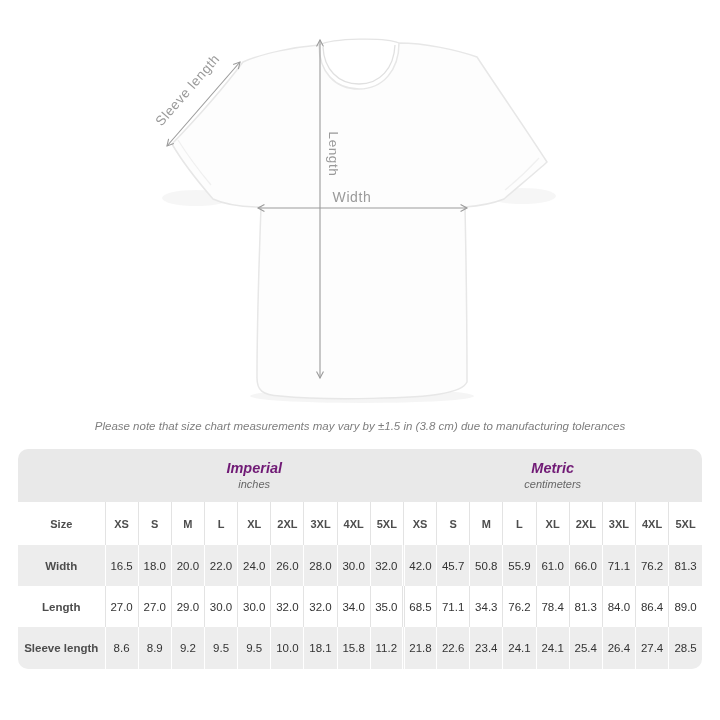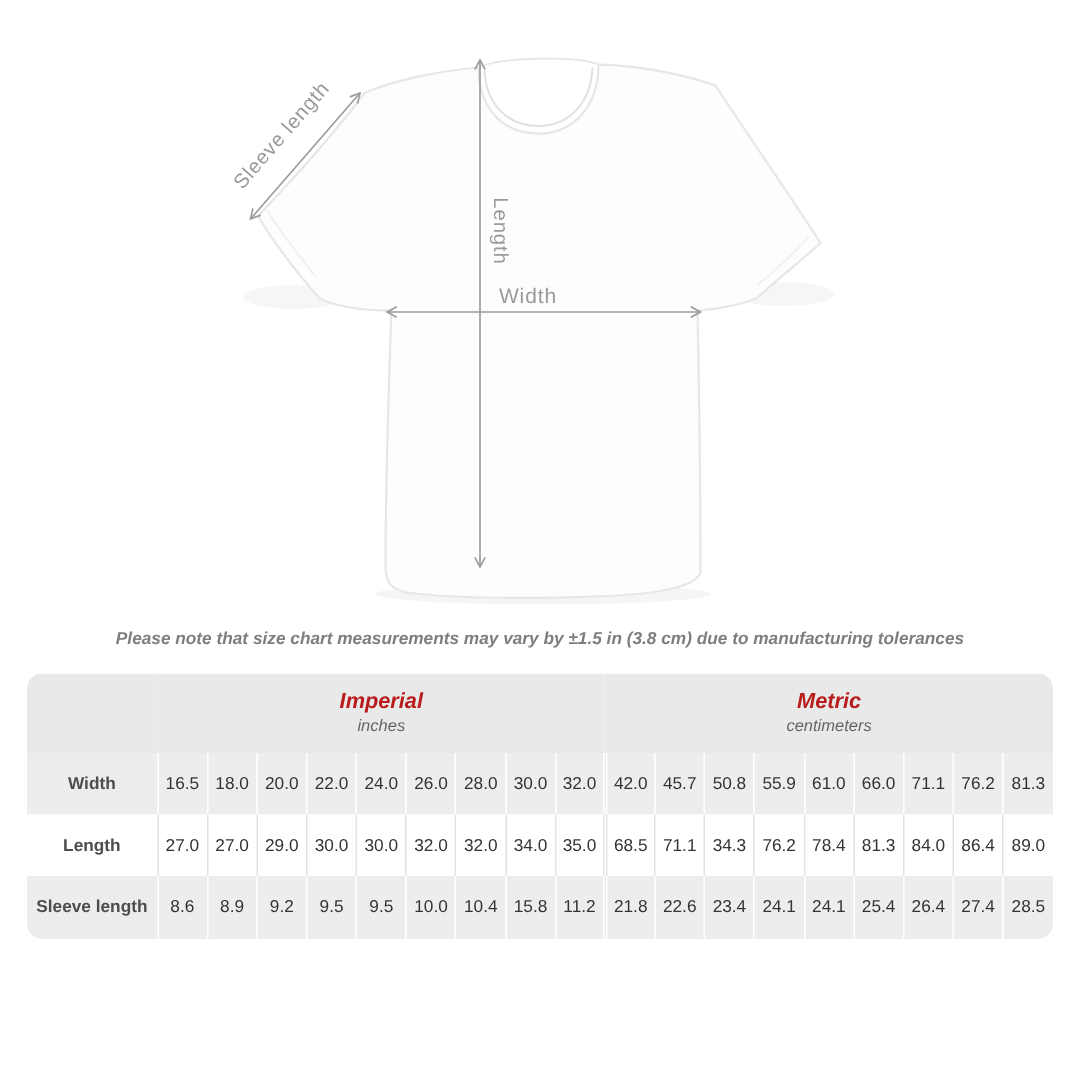--- a/index.html
+++ b/index.html
@@ -18,33 +18,33 @@
     letter-spacing:0.6px;
   }
 
   
   .title{
     margin:4px 0 0;text-align:center;
     font-size:20px;font-weight:bold;color:#2e2e2e;line-height:23px;
   }
   .note{
     margin:4px 24px 0;text-align:center;
-    font-style:italic;font-size:11.5px;color:#7e7e7e;line-height:14px;font-weight:bold;
+    font-style:italic;font-size:11.5px;color:#7e7e7e;line-height:14px;
   }
 
   
   .table-wrap{
     margin:16px 18px 0;border-radius:10px;overflow:hidden;width:684px;
   }
   table{border-collapse:collapse;table-layout:fixed;width:684px;}
   th,td{padding:0;text-align:center;vertical-align:middle;font-weight:normal;}
 
   .unit-row th{background:var(--band,#e9e9e9);height:53px;}
   .corner{width:87px;}
-  .unit-label{font-weight:bold;font-style:italic;font-size:14.5px;color:#b91c1c;line-height:17px;}
+  .unit-label{font-weight:bold;font-style:italic;font-size:14.5px;color:#701a75;line-height:17px;}
   .unit-sub{font-style:italic;font-size:11px;color:#666;line-height:13px;margin-top:1px;}
 
   .size-row th{height:43px;background:#fff;color:#4d4d4d;font-weight:bold;font-size:11px;}
   .size-row th + th{border-left:1px solid var(--sep,#e3e3e3);}
 
   tbody tr{height:41px;background:#fff;}
   tbody tr:last-child{height:42px;}
   tbody th.rowlabel{font-weight:bold;color:#4d4d4d;font-size:11.5px;}
   tbody td{color:#333;font-size:11.5px;}
   tbody td{border-left:1px solid var(--sep,#e3e3e3);}
@@ -111,20 +111,42 @@
           <th class="corner"></th>
           <th colspan="9">
             <div class="unit-label">Imperial</div>
             <div class="unit-sub">inches</div>
           </th>
           <th colspan="9">
             <div class="unit-label">Metric</div>
             <div class="unit-sub">centimeters</div>
           </th>
         </tr>
+        <tr class="size-row" id="size-row">
+          <th class="rowlabel">Size</th>
+
+        <th>XS</th>
+            <th>S</th>
+            <th>M</th>
+            <th>L</th>
+            <th>XL</th>
+            <th>2XL</th>
+            <th>3XL</th>
+            <th>4XL</th>
+            <th>5XL</th>
+            <th class="metric-start">XS</th>
+            <th>S</th>
+            <th>M</th>
+            <th>L</th>
+            <th>XL</th>
+            <th>2XL</th>
+            <th>3XL</th>
+            <th>4XL</th>
+            <th>5XL</th>
+          </tr>
       </thead>
       <tbody id="table-body">
 
       <tr class="shade">
             <th class="rowlabel">Width</th>
             <td>16.5</td>
             <td>18.0</td>
             <td>20.0</td>
             <td>22.0</td>
             <td>24.0</td>
@@ -164,21 +186,21 @@
             <td>89.0</td>
           </tr>
           <tr class="shade">
             <th class="rowlabel">Sleeve length</th>
             <td>8.6</td>
             <td>8.9</td>
             <td>9.2</td>
             <td>9.5</td>
             <td>9.5</td>
             <td>10.0</td>
-            <td>10.4</td>
+            <td>18.1</td>
             <td>15.8</td>
             <td>11.2</td>
             <td class="metric-start">21.8</td>
             <td>22.6</td>
             <td>23.4</td>
             <td>24.1</td>
             <td>24.1</td>
             <td>25.4</td>
             <td>26.4</td>
             <td>27.4</td>

